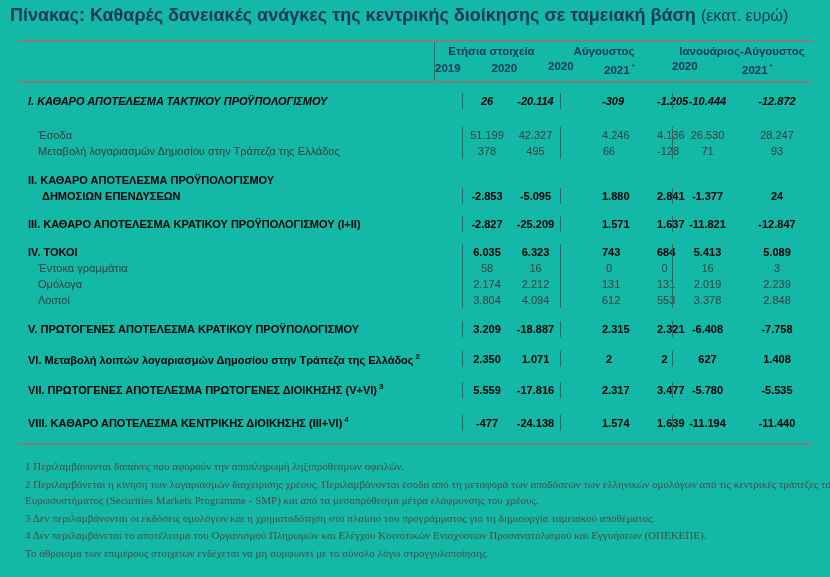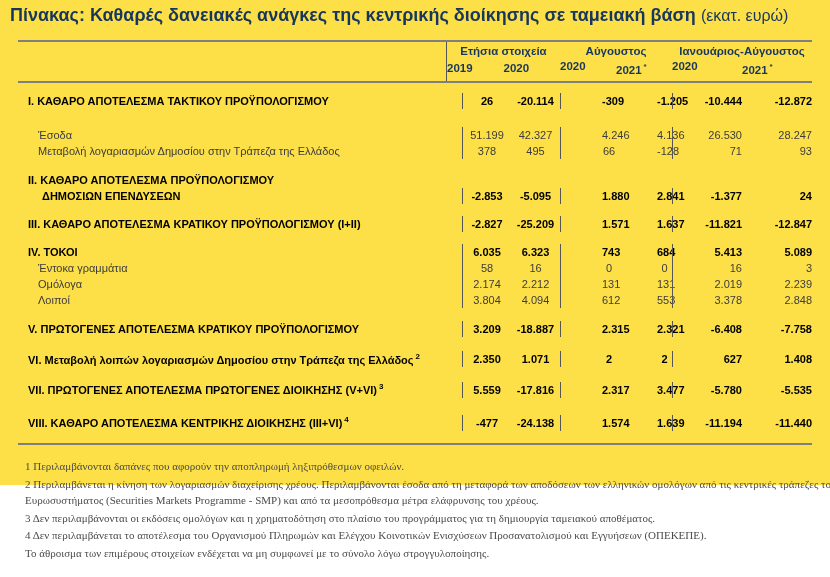--- a/index.html
+++ b/index.html
@@ -1,51 +1,51 @@
 <!DOCTYPE html>
 <html><head>
 <meta charset="utf-8">
 <style>
   html,body{margin:0;padding:0;background:#fff;}
   body{width:830px;height:577px;overflow:hidden;font-family:"Liberation Sans",sans-serif;}
-  .page{position:relative;width:830px;height:485px;background:#fde047;}
+  .page{position:relative;width:830px;height:577px;background:#14b8a6;}
 
   .title{position:absolute;left:10px;top:5px;width:830px;white-space:nowrap;overflow:hidden;
          font-size:18px;font-weight:bold;color:#17365d;}
   .title .unit{font-weight:normal;font-size:16px;}
 
   .tbl{position:absolute;left:18px;top:40px;width:794px;}
 
   .thead{display:flex;border-top:2px solid #7f7f7f;border-bottom:2px solid #7f7f7f;
          color:#17365d;font-weight:bold;font-size:11.5px;}
   .thead .spacer{width:428px;}
   .hgroups{display:flex;border-left:1px solid #555;padding:2px 0 3px;}
   .hgroup{display:flex;flex-wrap:wrap;}
   .hg1{width:113px;}
   .hg2{width:112px;}
-  .hg3{width:140px;}
+  .hg3{width:140px;margin-left:12px;}
   .hglabel{width:100%;text-align:center;line-height:15px;}
   .ycell{width:50%;line-height:15px;}
 
   .tbody{border-bottom:2px solid #7f7f7f;font-size:11px;color:#3c3c3c;}
   .row{display:flex;align-items:flex-end;line-height:16px;}
   .c{box-sizing:border-box;}
   .lab{width:444px;padding-left:10px;}
   .sub .lab{padding-left:20px;}
   .sec .lab{font-weight:bold;color:#000;}
   .sec .n{font-weight:bold;color:#000;}
   .l2{padding-left:14px;}
   .n{text-align:center;}
   .n1,.n2{width:49px;}
   .n3,.n4{width:56px;padding-left:41px;}
-  .n5,.n6{width:70px;text-align:right;}
+  .n5,.n6{width:70px;}
   .d{border-left:1px solid #555;}
   sup{font-size:8px;margin-left:2px;}
 
-  .pt10{padding-top:10px;} .pt12{padding-top:12px;} .pt13{padding-top:13px;}
+  .pt10{padding-top:10px;font-style:italic;} .pt12{padding-top:12px;} .pt13{padding-top:13px;}
   .pt14{padding-top:14px;} .pb6{padding-bottom:6px;} .pb12{padding-bottom:12px;}
 
   .footnotes{position:absolute;left:25px;top:458px;width:812px;
              font-size:11px;color:#4a4a4a;font-family:Liberation Serif, serif;}
   .footnotes p{margin:0 0 1px 0;line-height:16.5px;}
 </style>
 </head>
 <body>
 
 <div class="page">

